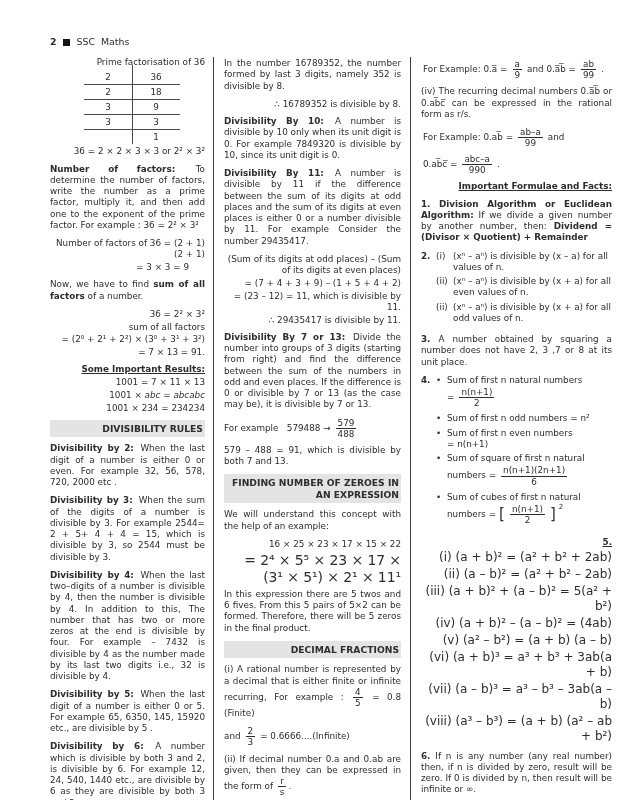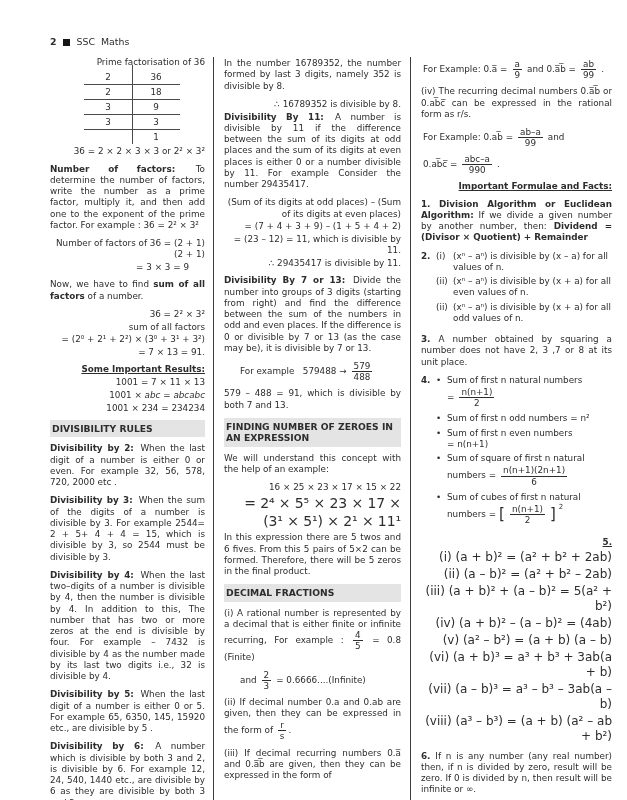--- a/index.html
+++ b/index.html
@@ -17,32 +17,32 @@
   .col3{flex:1;padding-left:10px;padding-right:2px;}
   .para{margin:0 0 7px 0;}
   .j{text-align:justify;}
   .lead{margin-right:2px;}
   .line{margin:0 0 1.5px 0;text-align:right;}
   .bold{font-weight:bold;text-decoration:underline;}
   .mt{margin-top:6px;}
   .right{text-align:right;padding-right:16px;}
   .tight{font-size:14px;letter-spacing:-0.1px;}
   .f85{font-size:12px;}
-  .band{background:#e4e4e4;font-weight:bold;text-align:left;padding:3px 2px;
+  .band{background:#e4e4e4;font-weight:bold;text-align:right;padding:3px 2px;
         margin:6px 0 6px 0;font-size:9.2px;line-height:1.25;}
   .pftable{position:relative;width:96px;margin:2px 0 2px 34px;}
   .pfvert{position:absolute;left:50%;top:-5px;bottom:0;width:1px;background:#4a4a4a;}
   .pfrow{display:flex;height:14px;line-height:14px;}
   .pfrow:not(:last-child){border-bottom:1px solid #4a4a4a;}
   .pfl,.pfr{width:50%;text-align:center;}
   .frac{display:inline-flex;flex-direction:column;align-items:center;vertical-align:middle;
         line-height:1.15;margin:0 2px;}
   .fnum{border-bottom:1px solid #2d2d2d;padding:0 2px;text-align:center;}
   .fden{padding:0 2px;text-align:center;}
-  .mline{display:flex;align-items:center;column-gap:3px;margin:2px 0 6px 16px;flex-wrap:nowrap;}
+  .mline{display:flex;align-items:center;column-gap:3px;margin:2px 0 6px 0;flex-wrap:nowrap;}
   .ws{white-space:pre-wrap;}
   .item{display:flex;margin:0 0 7px 0;}
   .inum{flex:0 0 15px;font-weight:bold;}
   .ibody{flex:1;}
   .sub{display:flex;margin-bottom:3px;}
   .slab{flex:0 0 17px;}
   .stext{flex:1;}
   .bullet{display:flex;margin-bottom:3px;}
   .bdot{flex:0 0 11px;}
   .bbody{flex:1;}
@@ -127,20 +127,22 @@
         <span>When the last digit of a number is either 0 or 5.  For example 65, 6350, 145, 15920 etc., are divisible by 5 .</span></p>
       <p class="para j"><b class="lead">Divisibility by 6:</b>
         <span>A number which is divisible by both 3 and 2, is divisible by 6. For example 12, 24, 540, 1440 etc., are divisible by 6 as they are divisible by both 3 and 2.</span></p>
 
     </div>
 
     <div class="col col2">
       <p class="para j">In the number 16789352, the number formed by last 3 digits, namely 352 is divisible by 8.</p>
       <div class="line">∴ 16789352 is divisible by 8.</div>
 
+      <p class="para j mt"><b class="lead">Divisibility By 10:</b>
+        <span>A number is divisible by 10 only when its unit digit is 0. For example 7849320 is divisible by 10, since its unit digit is 0.</span></p>
 
       <p class="para j"><b class="lead">Divisibility By 11:</b>
         <span>A number is divisible by 11 if the difference between the sum of its digits at odd places and the sum of its digits at even places is either 0 or a number divisible by 11. For example Consider the number 29435417.</span></p>
       <div class="line j">(Sum of its digits at odd places) – (Sum of its digits at even places)</div>
       <div class="line">= (7 + 4 + 3 + 9) – (1 + 5 + 4 + 2)</div>
       <div class="line">= (23 – 12) = 11, which is divisible by 11.</div>
       <div class="line">∴ 29435417 is divisible by 11.</div>
 
       <p class="para j mt"><b class="lead">Divisibility By 7 or 13:</b>
         <span>Divide the number into groups of 3 digits (starting from right) and find the difference between the sum of the numbers in odd and even places. If the difference is 0 or divisible by 7 or 13 (as the case may be), it is divisible by 7 or 13.</span></p>

